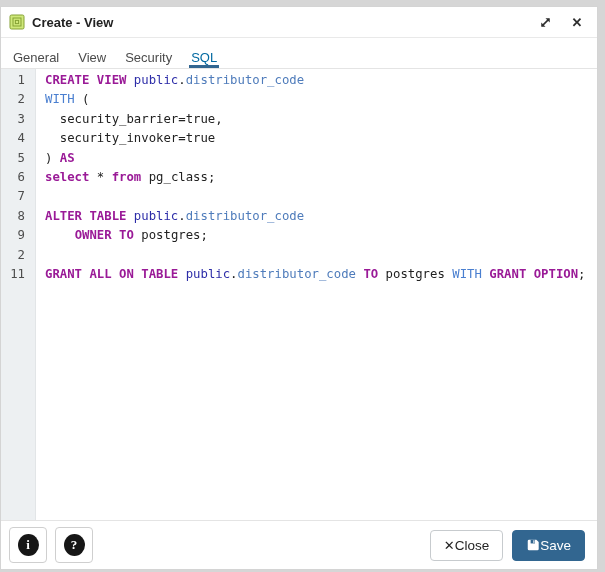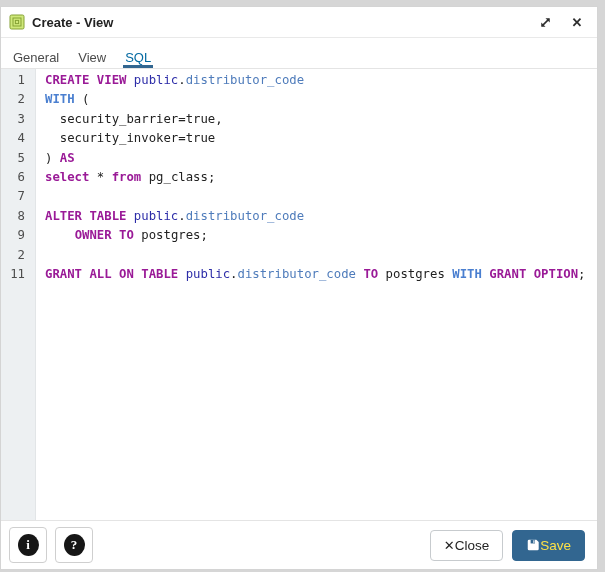--- a/index.html
+++ b/index.html
@@ -42,21 +42,21 @@
     background:#fff;
   }
   .gutter{
     width:35px;flex:0 0 35px;background:#edf0f2;border-right:1px solid #e2e5e7;
     box-sizing:border-box;padding:2px 10px 0 0;text-align:right;color:#4d4d4d;
   }
   .ln{white-space:pre;min-height:19.4px;}
   .code{flex:1 1 auto;padding:2px 0 0 9px;white-space:pre;color:var(--plain-text,#222);}
   .line{white-space:pre;min-height:19.4px;}
   .tk-kw{color:var(--keyword,#9a1a97);font-weight:bold;}
-  .tk-b{color:var(--builtin-keyword,#4a7fd0);font-weight:bold;}
+  .tk-b{color:var(--builtin-keyword,#4a7fd0);font-weight:normal;}
   .tk-ns{color:var(--schema-name,#2d2da8);font-weight:normal;}
   .tk-id{color:var(--identifier,#4f7cbb);}
   .tk-pl{color:var(--plain-text,#222);}
   
   .footer{
     flex:0 0 48px;height:48px;border-top:1px solid #e4e4e4;background:#fff;
     display:flex;align-items:center;padding:0 12px 0 8px;
   }
   button{font-family:"Liberation Sans", sans-serif;cursor:pointer;}
   .icon-btn{
@@ -70,21 +70,21 @@
   }
   .circ-i::before{content:"i";}
   .circ-q::before{content:"?";}
   .spacer{flex:1 1 auto;}
   .btn{
     height:31px;border:1px solid #c7cbce;border-radius:4px;background:#fff;
     color:#242424;font-size:13.5px;display:flex;align-items:center;
     padding:0 13px;margin-left:9px;
   }
   .btn .x-glyph::before{content:"\2715";font-size:13px;color:#242424;}
-  .btn-save{background:var(--accent,#326690);border-color:var(--accent,#326690);color:#fde047;}
+  .btn-save{background:var(--accent,#326690);border-color:var(--accent,#326690);color:#ffffff;}
 </style>
 </head>
 <body>
 
 <div class="dialog">
 
   <div class="titlebar">
     <span class="view-icon">
       <svg width="16" height="16" viewBox="0 0 16 16" aria-hidden="true">
         <rect x="1" y="1" width="14" height="14" rx="1.5" fill="#cfe87b" stroke="#85a135"></rect>
@@ -101,20 +101,21 @@
           <path d="M2.4 11.6 L2.4 7 L7 11.6 Z" fill="#2e2e2e"></path>
         </svg>
       </span>
       <span class="ctrl x-ctrl"></span>
     </div>
   </div>
 
   <div class="tabbar" id="tabs">
       <div class="tab">General</div>
       <div class="tab">View</div>
+      <div class="tab">Security</div>
       <div class="tab active">SQL</div>
     </div>
 
   <div class="editor">
     <div class="gutter" id="gutter">
         <div class="ln">1</div>
         <div class="ln">2</div>
         <div class="ln">3</div>
         <div class="ln">4</div>
         <div class="ln">5</div>

